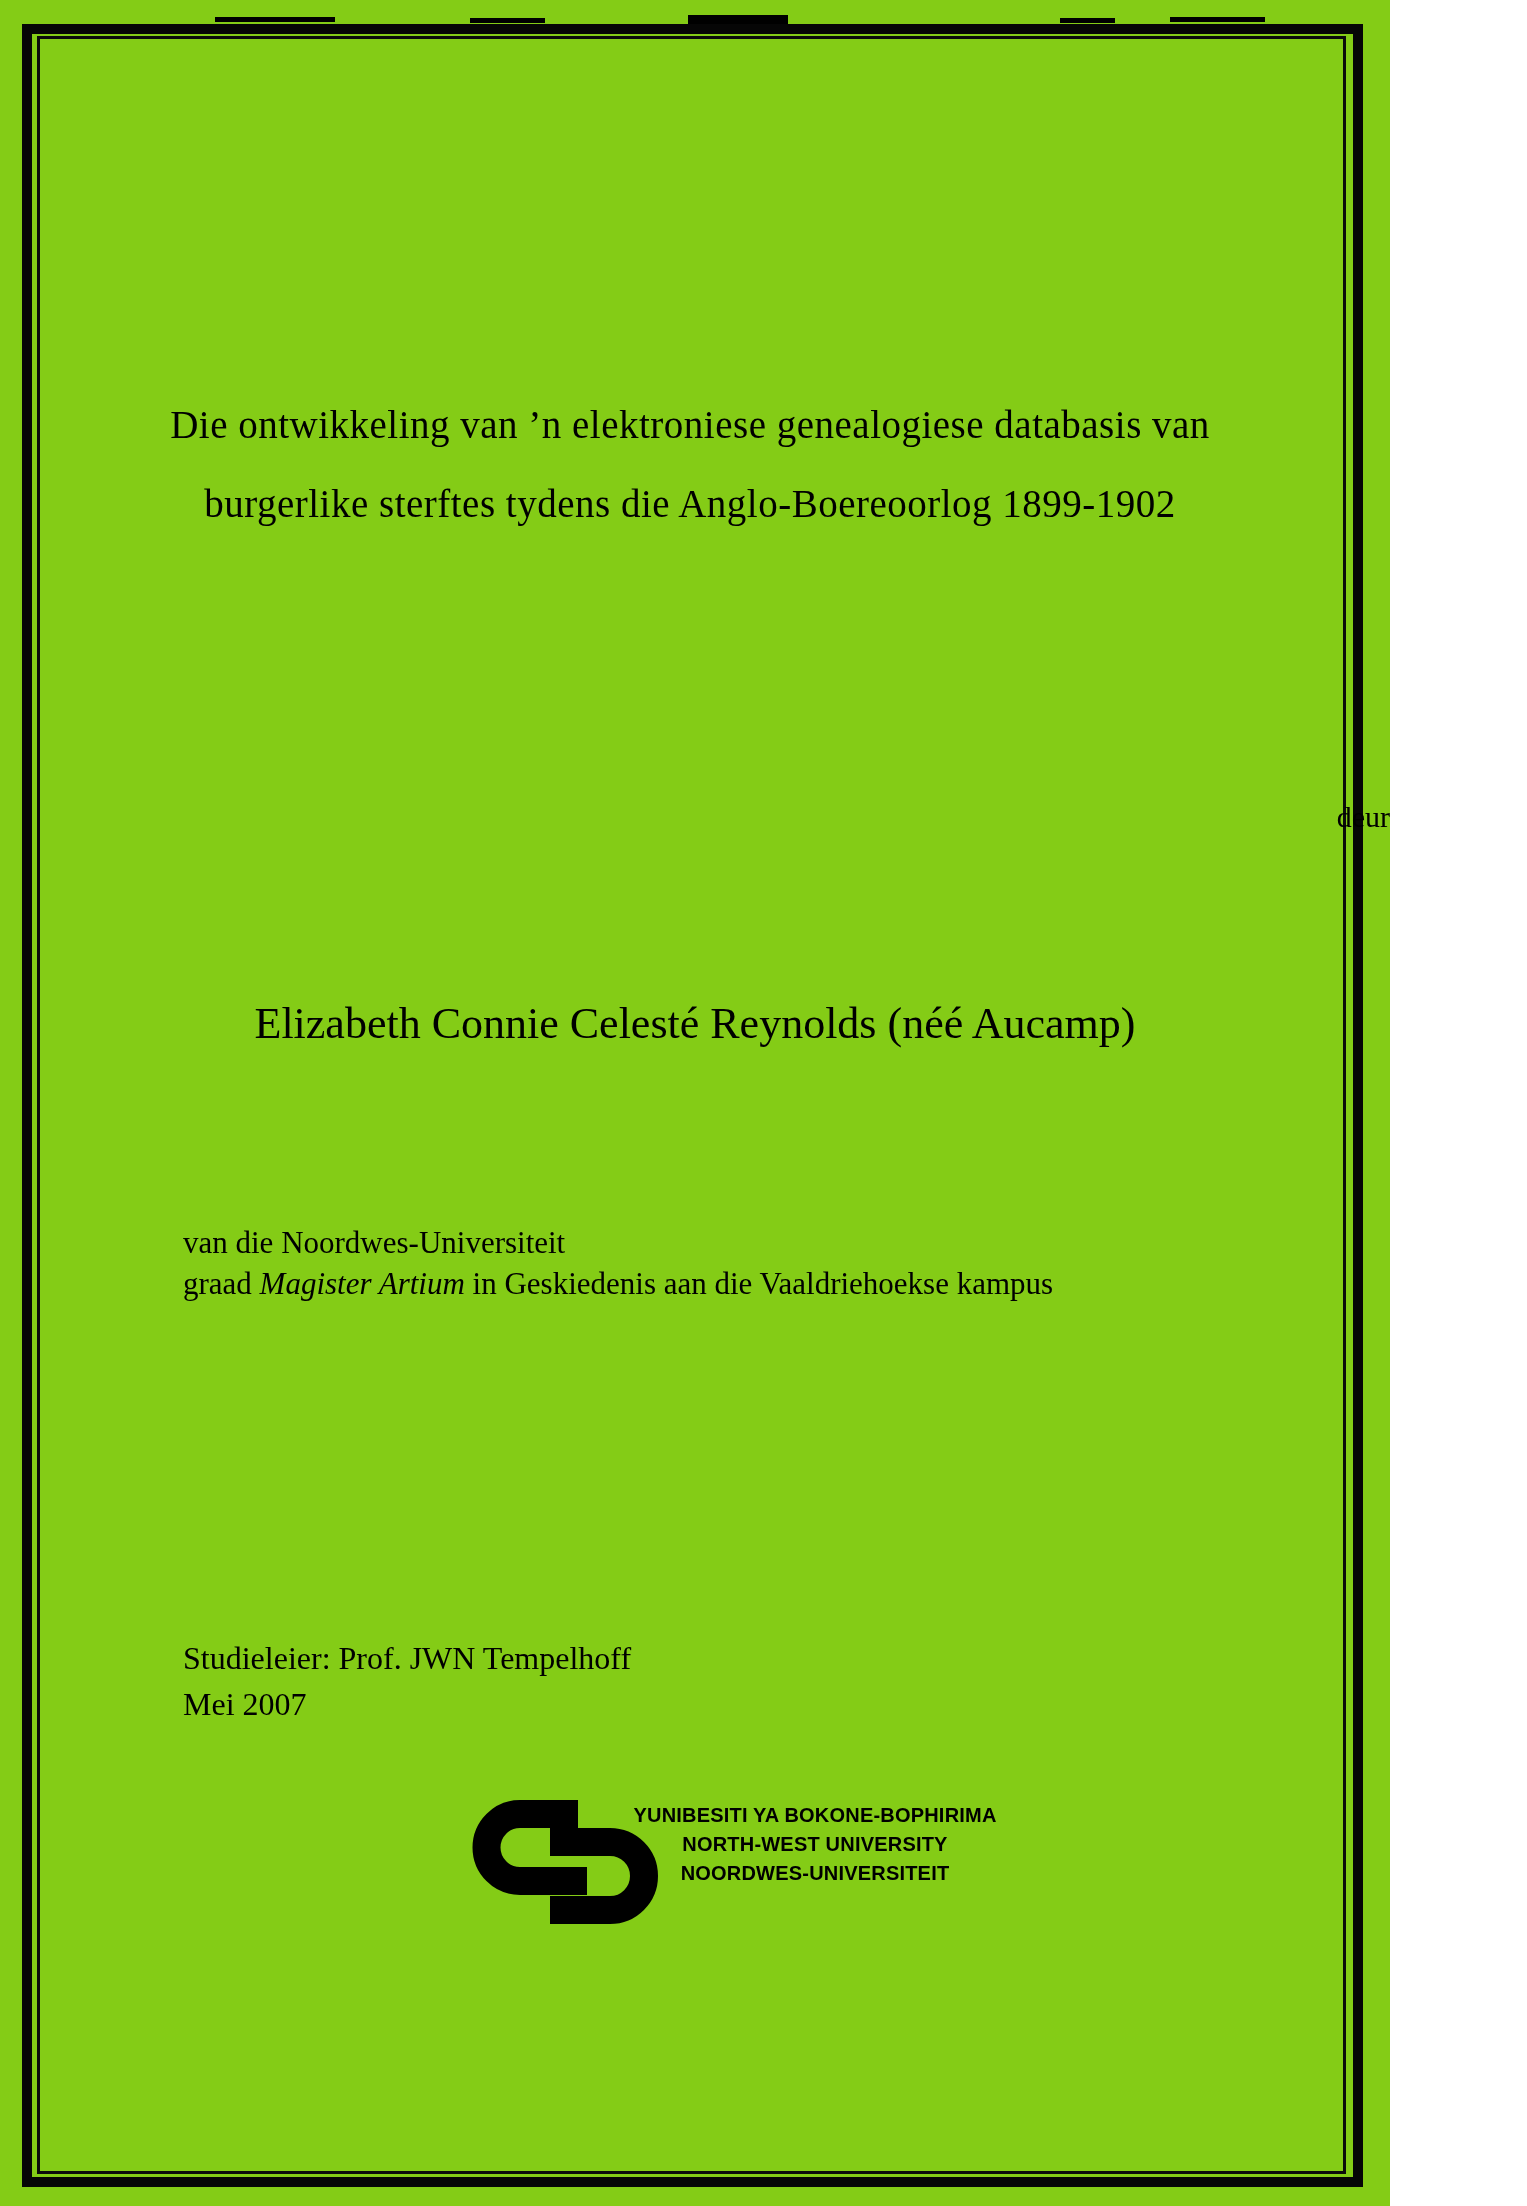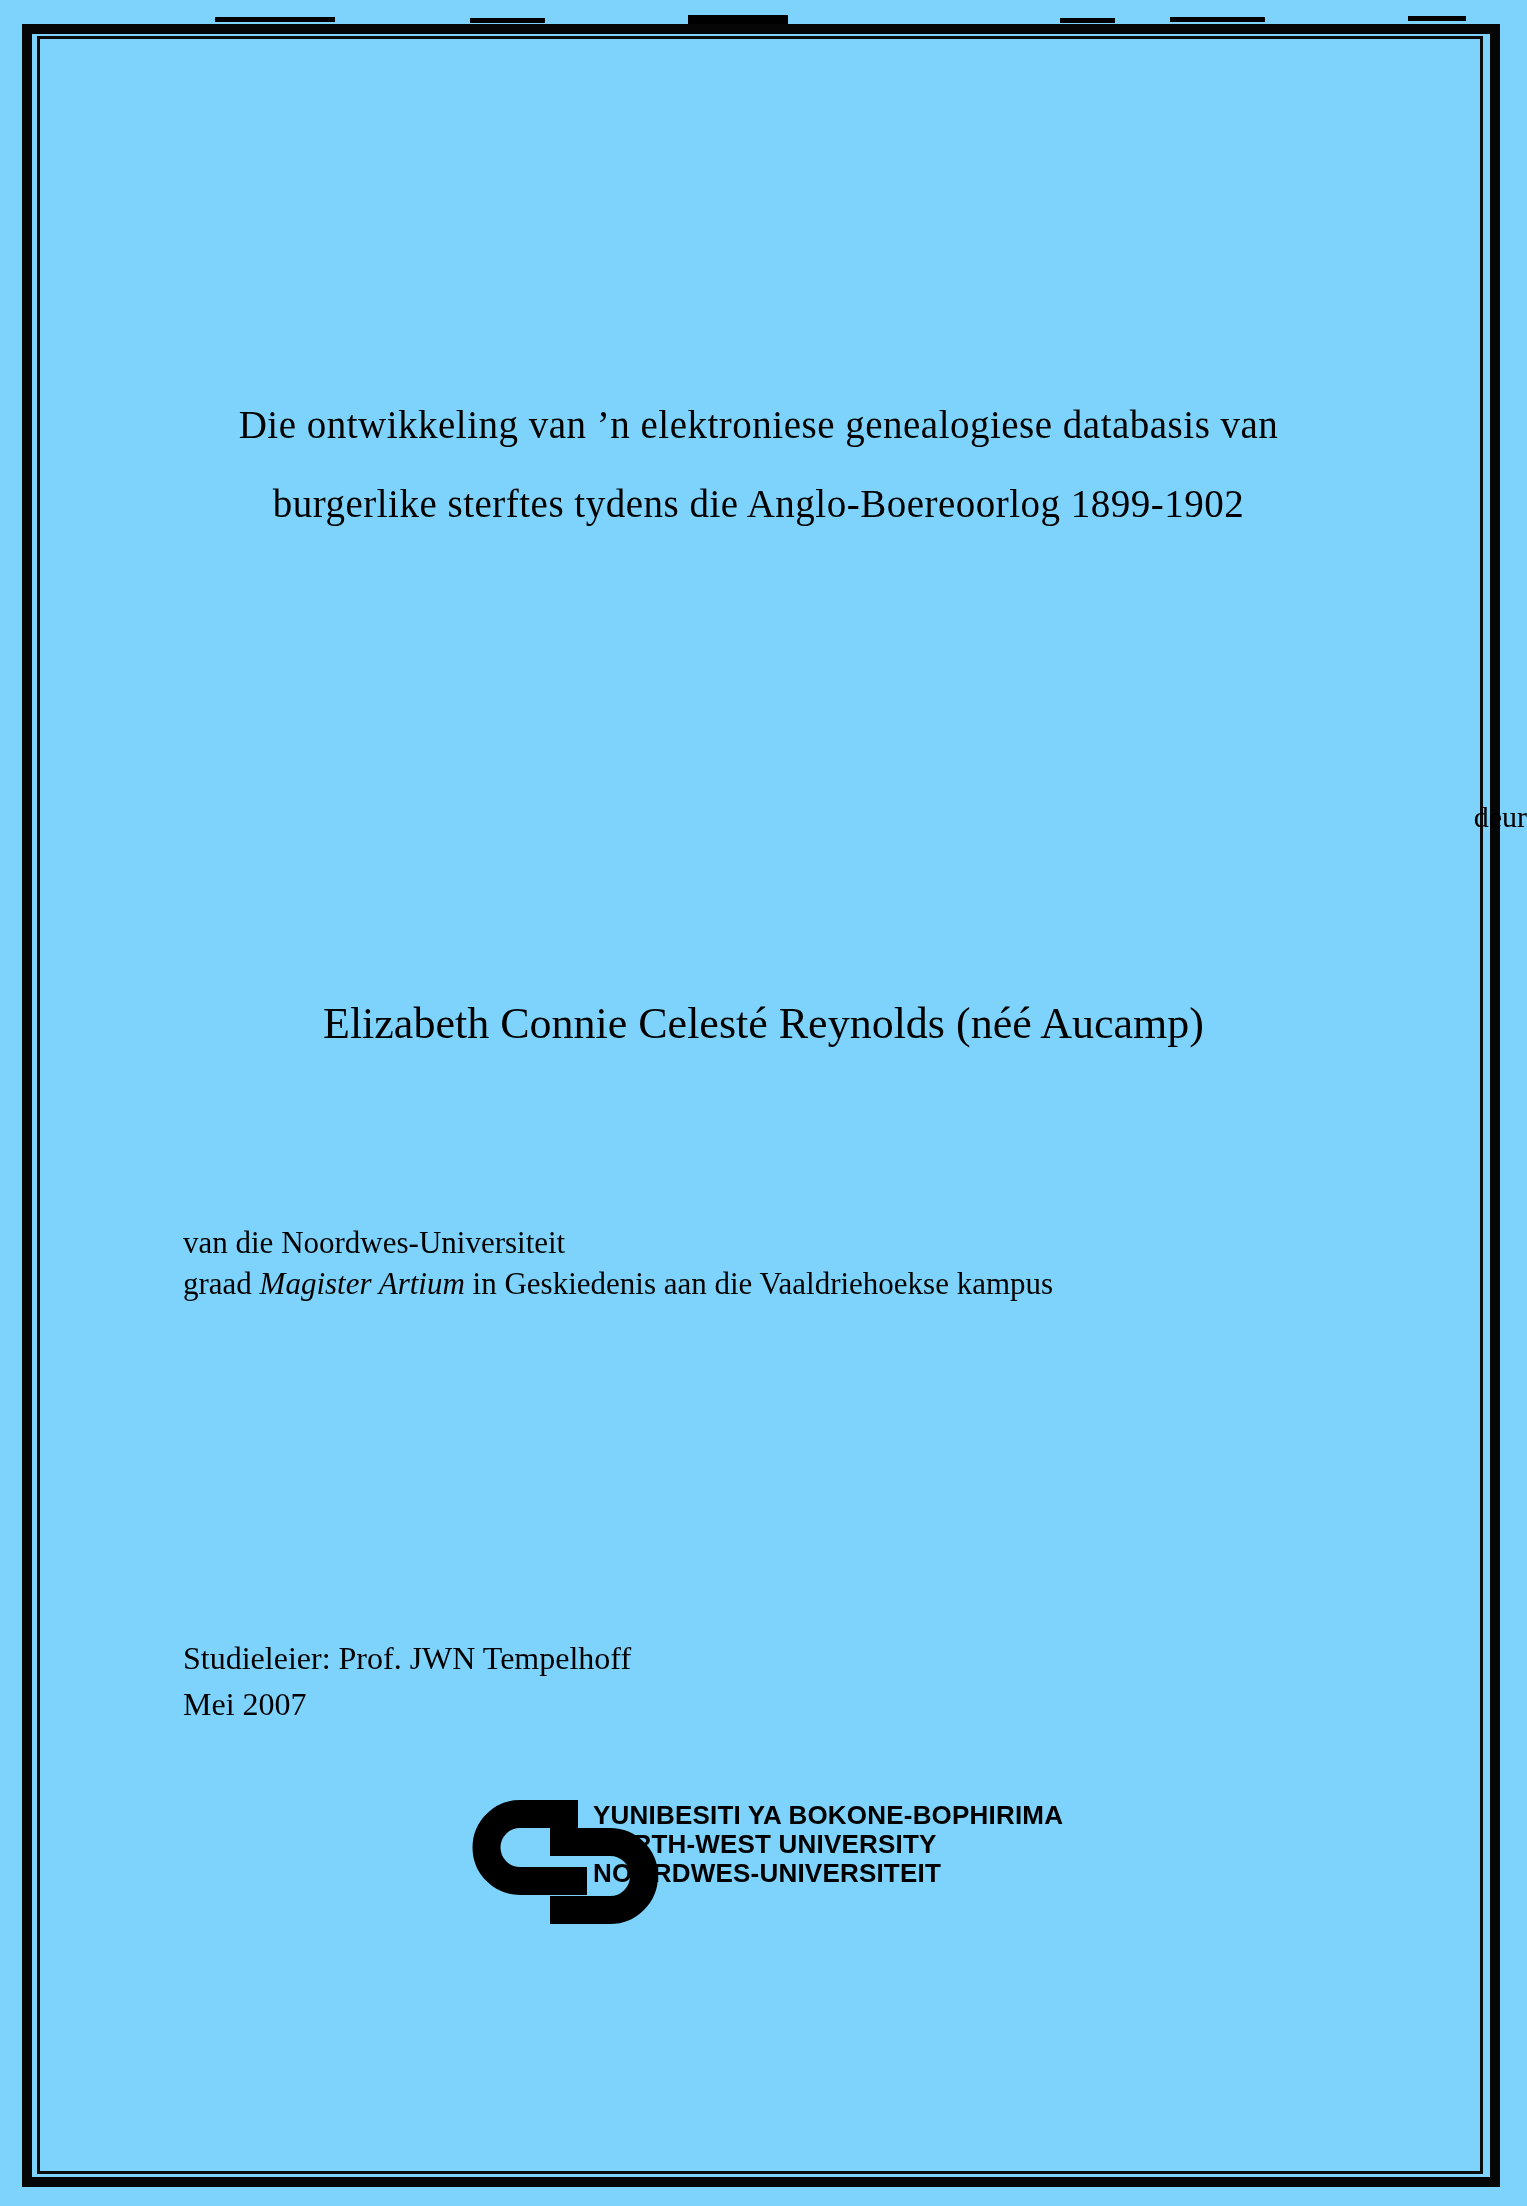--- a/index.html
+++ b/index.html
@@ -1,19 +1,19 @@
 <!DOCTYPE html>
 <html><head>
 <meta charset="utf-8">
 <style>
   html, body { margin:0; padding:0; background:#ffffff; }
   .page {
     position:relative;
-    width:1527px; height:2206px;
-    background:#7dd3fc;
+    width:1390px; height:2206px;
+    background:#84cc16;
     color:#000;
     font-family:"Liberation Serif", serif;
     overflow:hidden;
   }
   
   .frame-outer {
     position:absolute; left:22px; top:24px; right:27px; bottom:19px;
     border:10px solid #060606;
   }
   .frame-inner {
@@ -53,24 +53,24 @@
     position:absolute; left:183px; top:1640px;
     font-size:32px;
   }
   .dateline {
     position:absolute; left:183px; top:1686px;
     font-size:32px;
   }
   .logo { position:absolute; left:465px; top:1795px; width:600px; height:150px; }
   .logo-mark { position:absolute; left:0; top:3px; }
   .logo-text {
-    position:absolute; left:128px; top:6px; width:460px;
-    text-align:left;
+    position:absolute; left:120px; top:6px; width:460px;
+    text-align:center;
     font-family:"Liberation Sans", sans-serif;
-    font-weight:700; font-size:26px; line-height:29px; letter-spacing:0.2px;
+    font-weight:700; font-size:20px; line-height:29px; letter-spacing:0.2px;
     white-space:nowrap;
   }
 </style>
 </head>
 <body>
 
 <div class="page">
 
   <div class="artifact a1"></div>
   <div class="artifact a2"></div>

